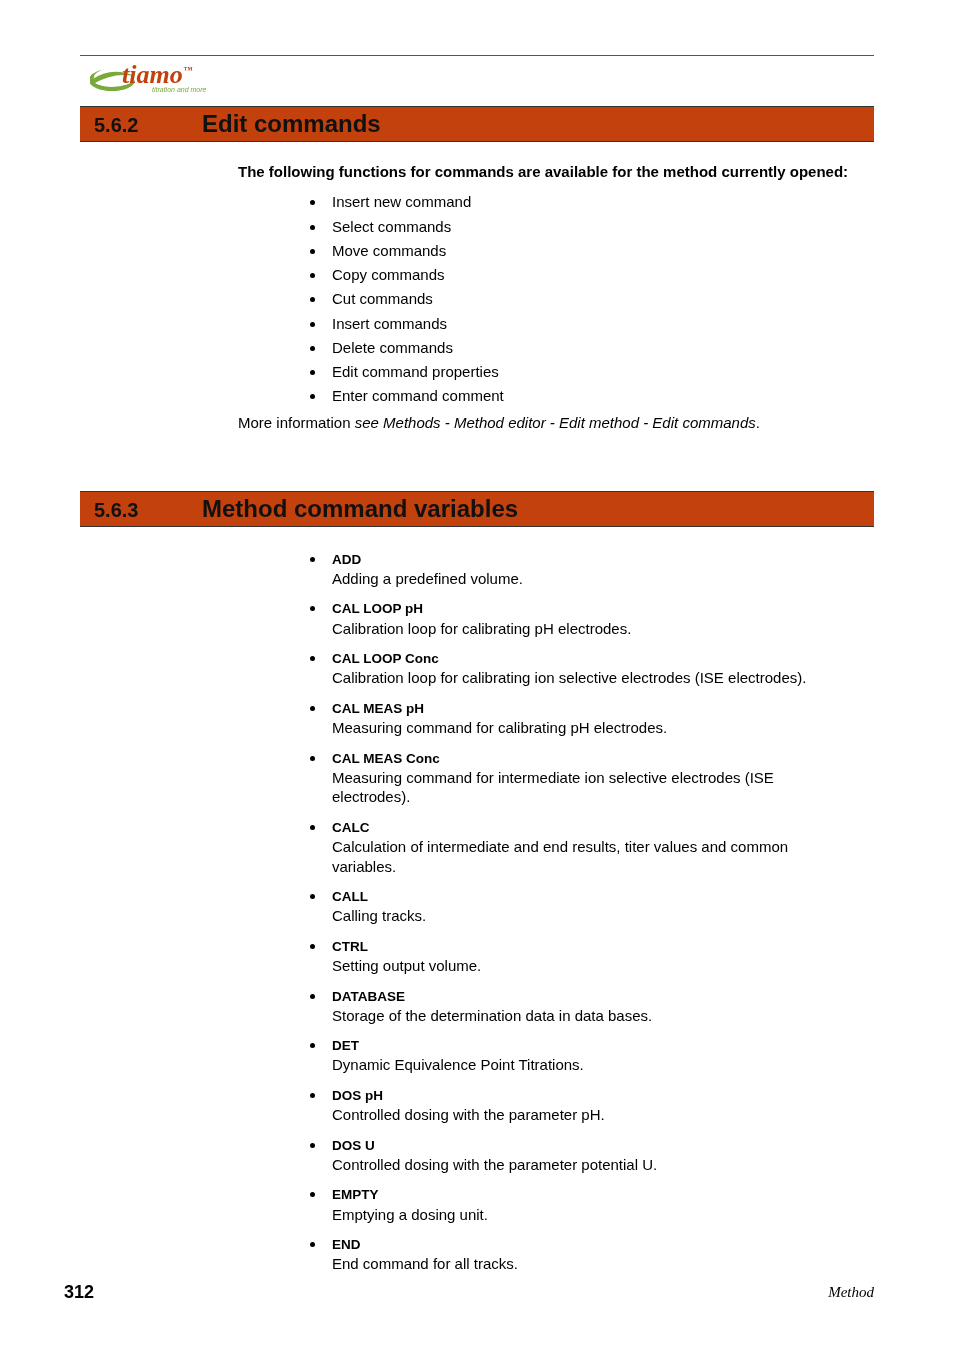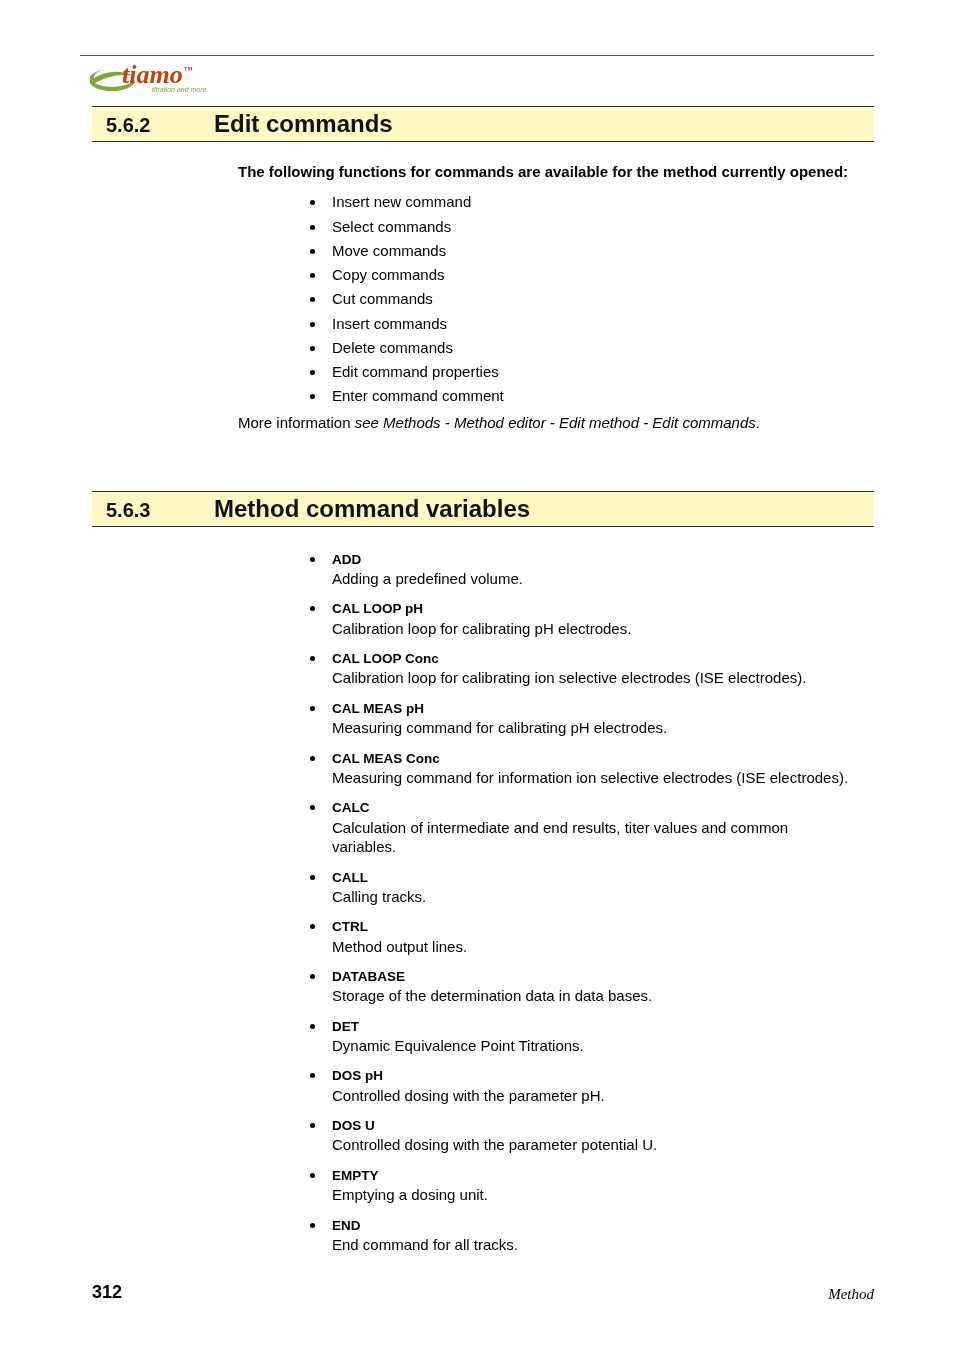--- a/index.html
+++ b/index.html
@@ -51,27 +51,26 @@
   }
   .logo-tag {
     position:absolute;
     left:62px;
     top:24px;
     font-size:7px;
     color:#7aa93c;
     font-style: italic;
   }
   .section-bar {
-    background: #fef9c3;
+    background: #c2410c;
     border-top: 1px solid #333;
     border-bottom: 1px solid #333;
     padding: 3px 4px 3px 14px;
     display: flex;
     align-items: baseline;
-    margin-left: 12px;
   }
   .section-num {
     font-family: Arial, Helvetica, sans-serif;
     font-weight: 900;
     font-size: 20px;
     color: #111;
     width: 108px;
     flex-shrink: 0;
   }
   .section-title {
@@ -122,25 +121,25 @@
     display: block;
   }
   .desc {
     font-size: 15px;
     line-height: 1.3;
     display: block;
   }
   .footer {
     position: absolute;
     bottom: 48px;
-    left: 92px;
+    left: 64px;
     right: 80px;
     display: flex;
     justify-content: space-between;
-    align-items: flex-end;
+    align-items: center;
   }
   .page-num {
     font-family: Arial, Helvetica, sans-serif;
     font-weight: bold;
     font-size: 18px;
   }
   .footer-title {
     font-family: Georgia, 'Times New Roman', serif;
     font-style: italic;
     font-size: 15px;
@@ -209,33 +208,33 @@
       <li>
           <span class="term">CAL LOOP Conc</span>
           <span class="desc">Calibration loop for calibrating ion selective electrodes (ISE electrodes).</span>
         </li>
       <li>
           <span class="term">CAL MEAS pH</span>
           <span class="desc">Measuring command for calibrating pH electrodes.</span>
         </li>
       <li>
           <span class="term">CAL MEAS Conc</span>
-          <span class="desc">Measuring command for information ion selective electrodes (ISE electrodes).</span>
+          <span class="desc">Measuring command for intermediate ion selective electrodes (ISE electrodes).</span>
         </li>
       <li>
           <span class="term">CALC</span>
           <span class="desc">Calculation of intermediate and end results, titer values and common variables.</span>
         </li>
       <li>
           <span class="term">CALL</span>
           <span class="desc">Calling tracks.</span>
         </li>
       <li>
           <span class="term">CTRL</span>
-          <span class="desc">Method output lines.</span>
+          <span class="desc">Setting output volume.</span>
         </li>
       <li>
           <span class="term">DATABASE</span>
           <span class="desc">Storage of the determination data in data bases.</span>
         </li>
       <li>
           <span class="term">DET</span>
           <span class="desc">Dynamic Equivalence Point Titrations.</span>
         </li>
       <li>

